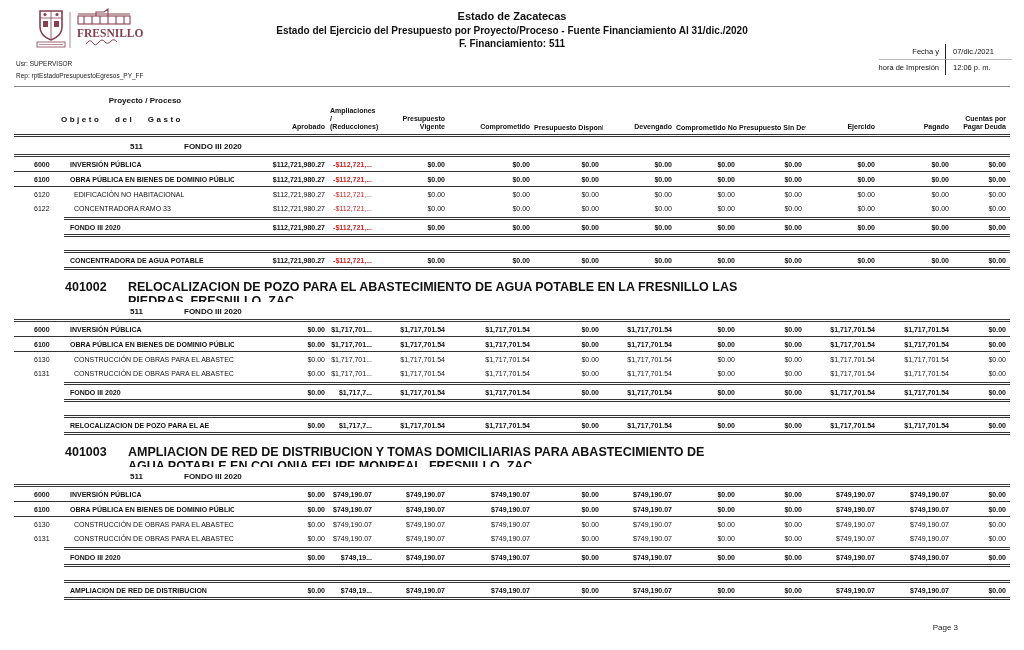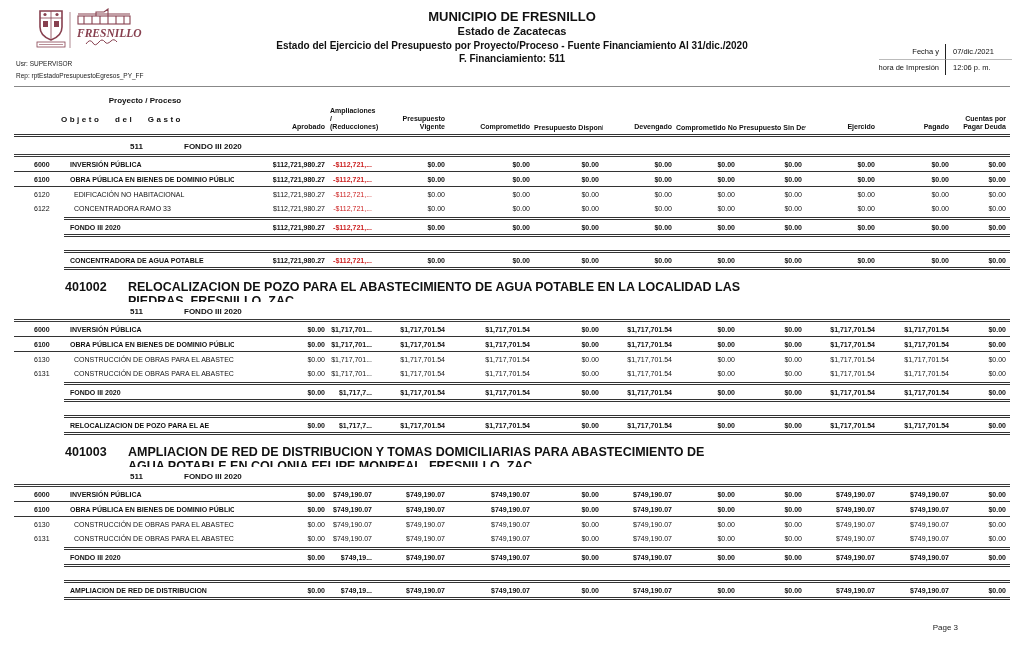--- a/index.html
+++ b/index.html
@@ -2,21 +2,21 @@
 <html><head>
 <meta charset="utf-8">
 <style>
   * { margin:0; padding:0; box-sizing:border-box; }
   html,body { width:1024px; height:650px; background:#ffffff; overflow:hidden;
               font-family:"Liberation Sans", sans-serif; color:#111; }
   .page { position:relative; width:1024px; height:650px; }
 
   
   .page-header { position:relative; height:86px; }
-  .logo-block { position:absolute; left:34px; top:8px;font-style:italic; }
+  .logo-block { position:absolute; left:34px; top:8px; }
   .usr  { position:absolute; left:16px; top:60px; font-size:6.5px; color:#222; }
   .rep  { position:absolute; left:16px; top:72px; font-size:6.5px; color:#222; }
   .center-block { position:absolute; left:192px; width:640px; top:9px; text-align:center; }
   .h-title    { font-size:13px;  font-weight:bold; }
   .h-subtitle { font-size:11px;  font-weight:bold; margin-top:1px; }
   .h-report   { font-size:10px;  font-weight:bold; margin-top:3px; }
   .h-funding  { font-size:10px;  font-weight:bold; margin-top:2px; }
   .fecha { position:absolute; right:12px; top:44px; display:grid;
            grid-template-columns:auto 66px; }
   .fecha .fl { font-size:7.5px; text-align:right; padding:3px 6px 3px 0;
@@ -105,21 +105,20 @@
         <text x="43" y="29" font-family="Liberation Serif, serif" font-size="11.5" font-weight="bold" class="maroon">FRESNILLO</text>
 
         <path d="M52 36 q4 -6 7 -1 q2 4 6 -1 q3 -4 6 0 q2 3 6 -1 q3 -3 6 1" fill="none" class="maroon-s" stroke-width="1"></path>
       </svg>
     </div>
 
     <div class="usr">Usr: SUPERVISOR</div>
     <div class="rep">Rep: rptEstadoPresupuestoEgresos_PY_FF</div>
 
     <div class="center-block">
-      <div class="h-title">MUNICIPIO DE FRESNILLO</div>
       <div class="h-subtitle">Estado de Zacatecas</div>
       <div class="h-report">Estado del Ejercicio del Presupuesto por Proyecto/Proceso - Fuente Financiamiento Al 31/dic./2020</div>
       <div class="h-funding">F. Financiamiento: 511</div>
     </div>
 
     <div class="fecha">
       <div class="fl">Fecha y</div>
       <div class="fv">07/dic./2021</div>
       <div class="fl r2">hora de Impresión</div>
       <div class="fv r2">12:06 p. m.</div>
@@ -246,21 +245,21 @@
             <div class="c v">$0.00</div>
             <div class="c v">$0.00</div>
             <div class="c v">$0.00</div>
             <div class="c v">$0.00</div>
           </div>
         </div>
         <div class="section">
           <div class="sec-head">
             <div class="sec-code">401002</div>
             <div class="sec-titles">
-              <div class="t1">RELOCALIZACION DE POZO PARA EL ABASTECIMIENTO DE AGUA POTABLE EN LA LOCALIDAD LAS</div>
+              <div class="t1">RELOCALIZACION DE POZO PARA EL ABASTECIMIENTO DE AGUA POTABLE EN LA FRESNILLO LAS</div>
               <div class="t2">PIEDRAS, FRESNILLO, ZAC.</div>
             </div>
           </div>
           <div class="fund-line"><div class="fund-code" style="display: inline-block;">511</div><div class="fund-name" style="display: inline;">FONDO III 2020</div></div>
           <div class="sec-table">
             <div class="grid row bold">
               <div class="c code">6000</div>
               <div class="c label">INVERSIÓN PÚBLICA</div>
               <div class="c v">$0.00</div>
               <div class="c v">$1,717,701...</div>

